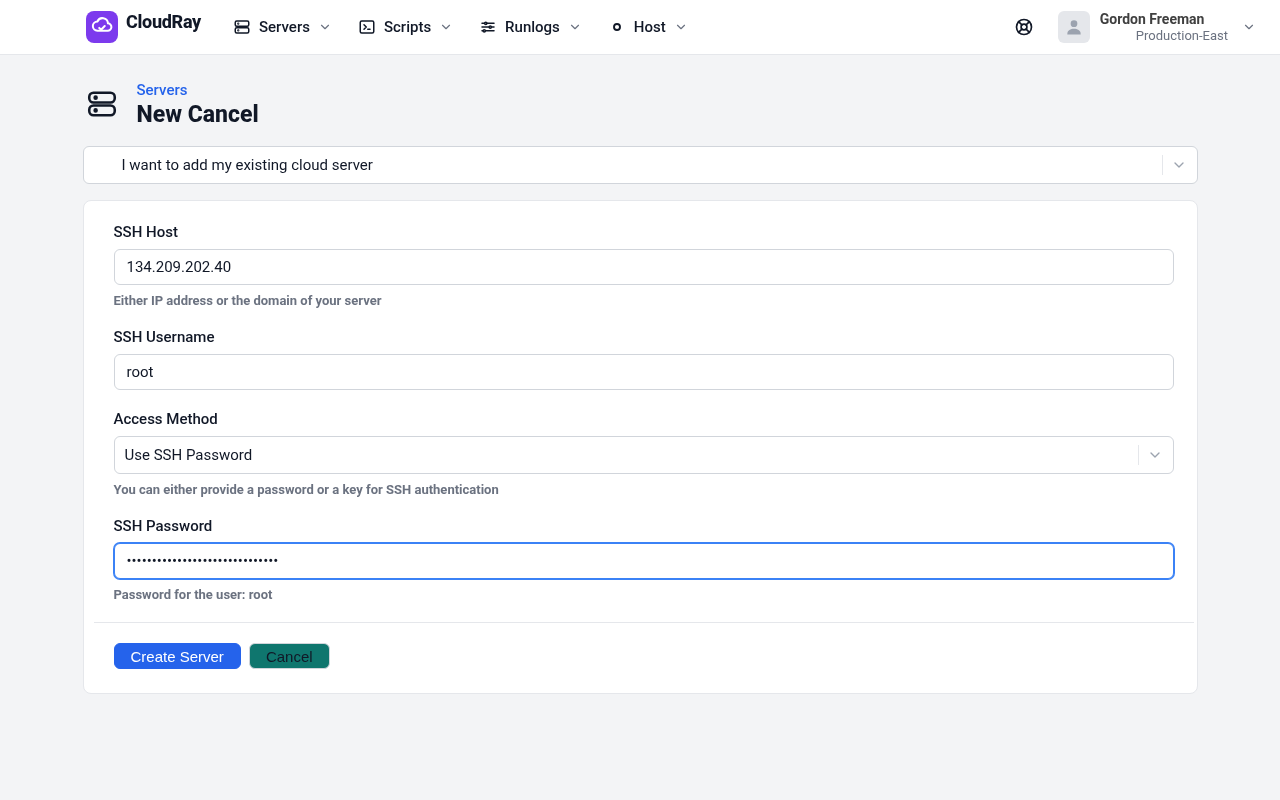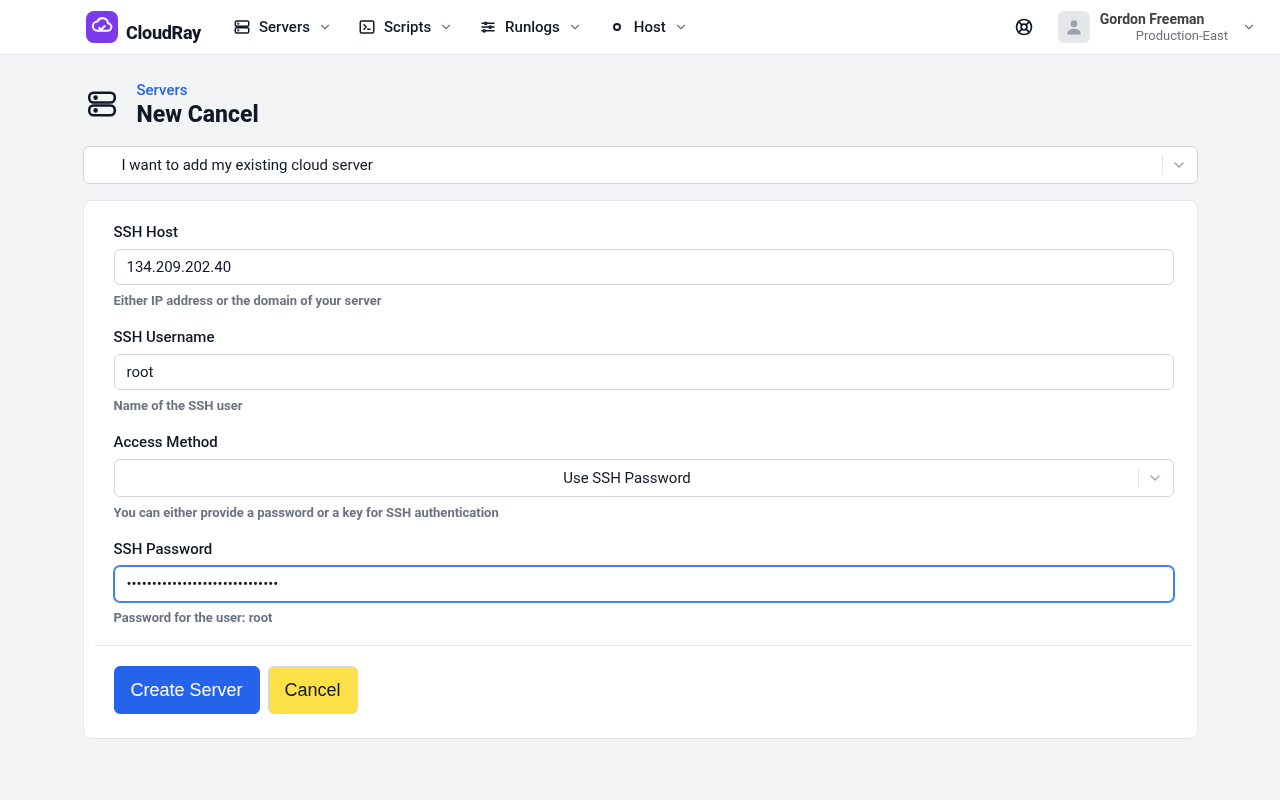--- a/index.html
+++ b/index.html
@@ -18,21 +18,21 @@
     .header {
       background: #ffffff;
       border-bottom: 1px solid #e5e7eb;
       height: 55px;
       display: flex;
       align-items: center;
       padding: 0 24px 0 86px;
     }
     .logo-wrap {
       display: flex;
-      align-items: flex-end;
+      align-items: flex-start;
       gap: 8px;
       margin-right: 32px;
     }
     .logo-badge {
       width: 32px;
       height: 32px;
       background: #7c3aed;
       border-radius: 8px;
       display: flex;
       align-items: center;
@@ -167,57 +167,56 @@
     .select-like {
       width: 100%;
       height: 38px;
       border: 1px solid #d1d5db;
       border-radius: 6px;
       display: flex;
       align-items: center;
       padding: 0 10px;
       cursor: pointer;
       background:#fff;
-      text-align:center;
     }
     .select-like .sel-text { flex:1; font-size:15px; color:#111827; }
     .select-like .sep { width:1px; height:20px; background:#e5e7eb; margin:0 8px; }
     .select-like .chev { width:16px; height:16px; color:#9ca3af; }
 
     .divider {
       height: 1px;
       background: #e5e7eb;
       margin: 20px -20px 20px -20px;
     }
     .divider {
       margin-left:-20px;
       margin-right:-20px;
     }
 
     .actions {
       display: flex;
       gap: 8px;
     }
     .btn {
-      height: 48px;
+      height: 26px;
       padding: 0 16px;
       border-radius: 6px;
-      font-size: 18px;
+      font-size: 15px;
       font-weight: 500;
       cursor: pointer;
       border: 1px solid transparent;
       display:inline-flex; align-items:center;
     }
     .btn-primary {
       background: #2563eb;
       color: #fff;
       border-color: #2563eb;
     }
     .btn-secondary {
-      background: #fde047;
+      background: #0f766e;
       color: #111827;
       border: 1px solid #d1d5db;
     }
   </style>
 </head>
 <body>
 
 <header class="header">
   <div class="logo-wrap">
     <span class="logo-badge">
@@ -338,21 +337,20 @@
 
     <div class="field">
       <label class="field-label">SSH Host</label>
       <input class="input" type="text" value="134.209.202.40" style="">
       <div class="help-text">Either IP address or the domain of your server</div>
     </div>
 
     <div class="field">
       <label class="field-label">SSH Username</label>
       <input class="input" type="text" value="root" style="">
-      <div class="help-text">Name of the SSH user</div>
     </div>
 
     <div class="field">
       <label class="field-label">Access Method</label>
       <div class="select-like">
         <span class="sel-text">Use SSH Password</span>
         <span class="sep"></span>
         <svg class="chev" viewBox="0 0 24 24" fill="none" stroke="currentColor" stroke-width="2" stroke-linecap="round" stroke-linejoin="round">
             <polyline points="6 9 12 15 18 9"></polyline>
           </svg>

